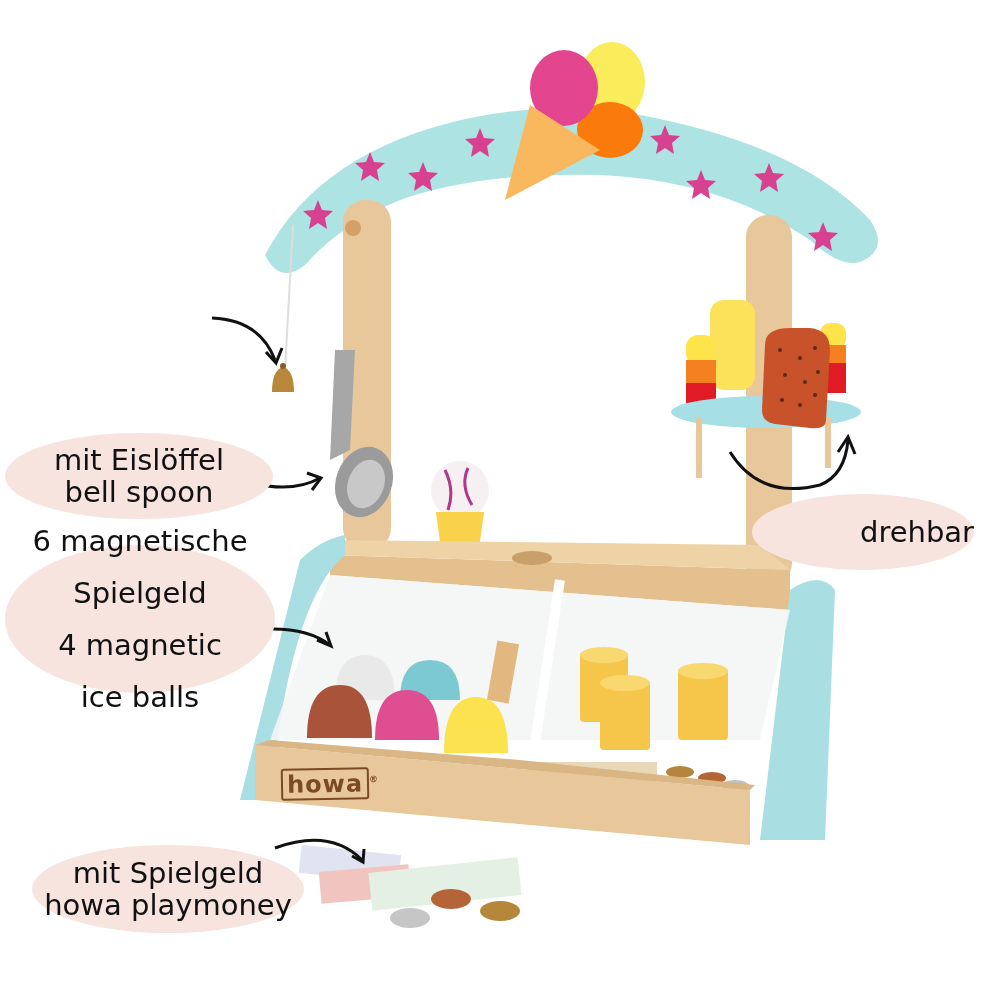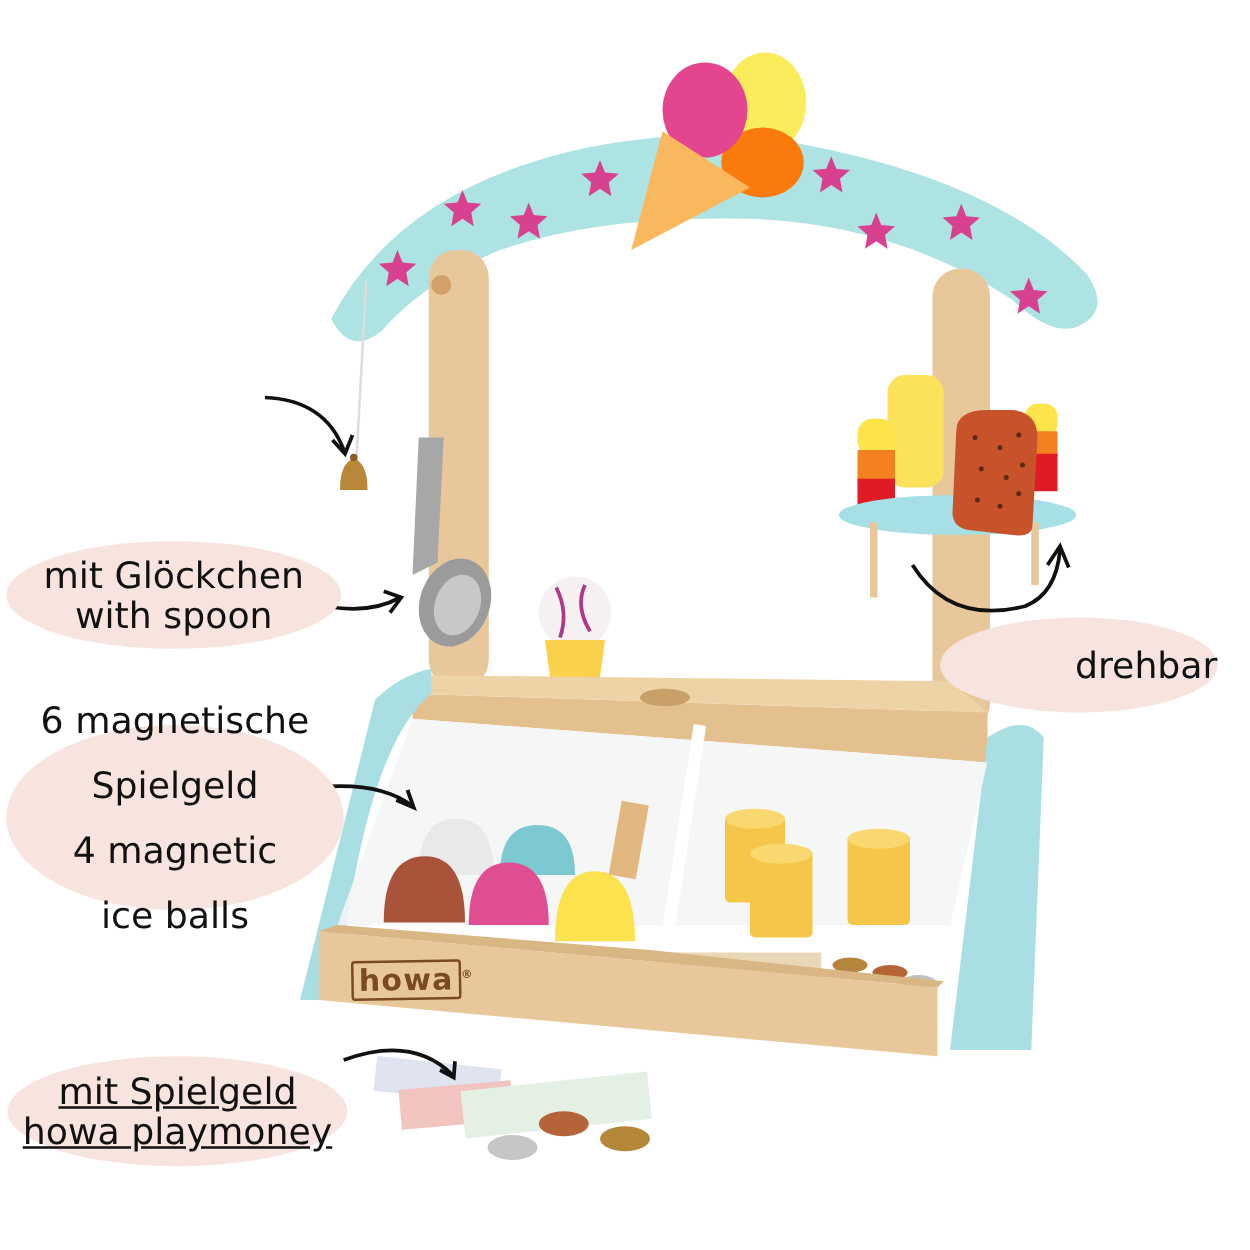--- a/index.html
+++ b/index.html
@@ -153,33 +153,33 @@
       <path d="M838 452 L 848 437 L 855 454"></path>
       <path d="M275 848 Q 330 828 362 860"></path>
       <path d="M352 856 L 363 862 L 364 849"></path>
     </g>
   </svg>
 
   <div class="logo"><span class="logo-box">howa</span><sup>®</sup></div>
 
 
   <div class="label" style="left:5px; top:433px; width:268px; height:86px;">
-    <span>mit Glöckchen</span>
-    <span>with spoon</span>
+    <span>mit Eislöffel</span>
+    <span>bell spoon</span>
   </div>
 
-  <div class="label" style="left:5px; top:580px; width:270px; height:148px;gap:20px;">
+  <div class="label" style="left:5px; top:545px; width:270px; height:148px;gap:20px;">
     <span>6 magnetische</span>
     <span>Spielgeld</span>
     <span>4 magnetic</span>
     <span>ice balls</span>
   </div>
 
   <div class="label" style="left:752px; top:494px; width:222px; height:76px;align-items:flex-end;">
     <span>drehbar</span>
   </div>
 
-  <div class="label" style="left:6px; top:845px; width:272px; height:88px;text-decoration:underline;">
+  <div class="label" style="left:32px; top:845px; width:272px; height:88px;">
     <span>mit Spielgeld</span>
     <span>howa playmoney</span>
   </div>
 
 </div>
 
 </body></html>

